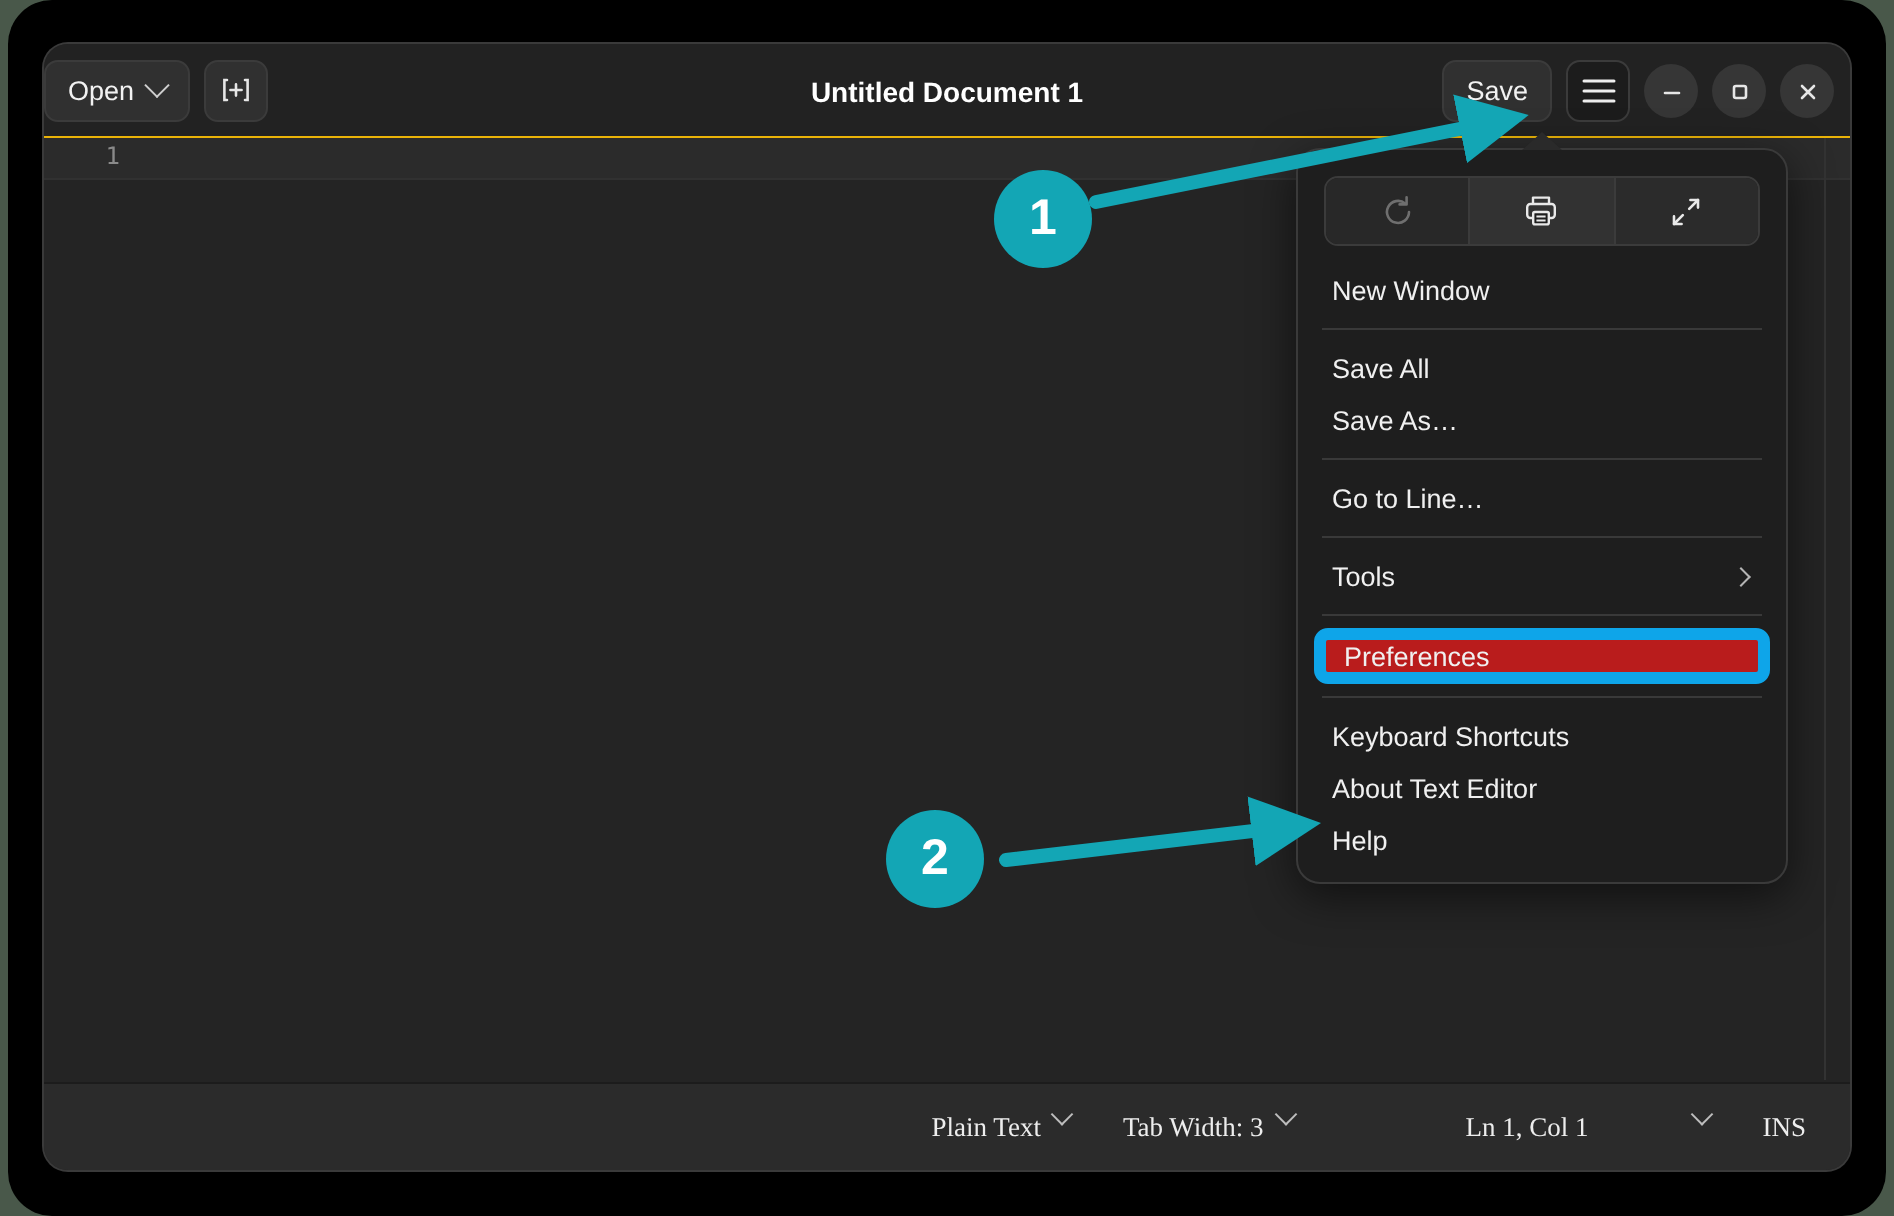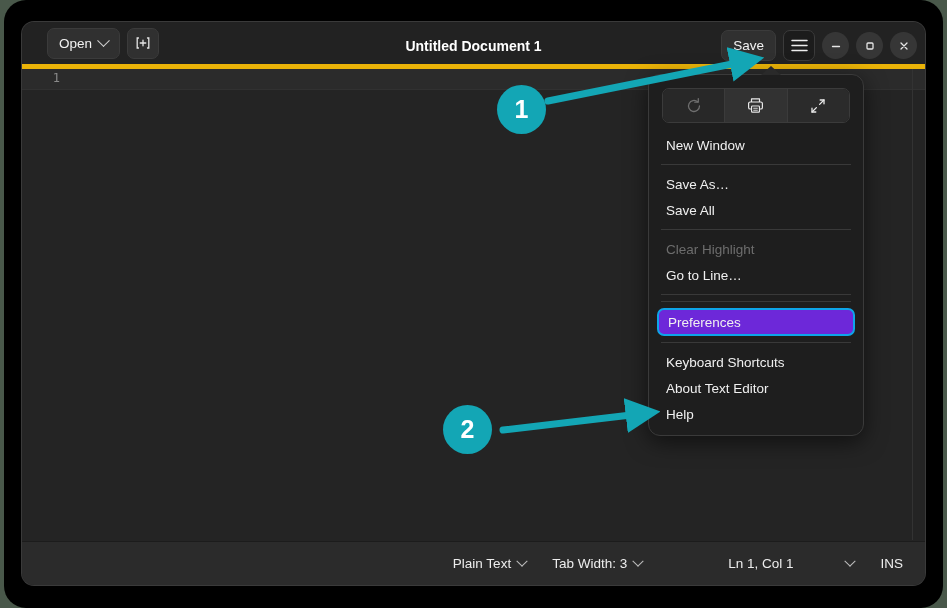--- a/index.html
+++ b/index.html
@@ -37,24 +37,24 @@
     border-radius: 12px;
     overflow: hidden;
     box-shadow: 0 0 0 1px #3a3a3a;
   }
 
   
   .headerbar {
     position: relative;
     height: 47px;
     background: #222222;
-    border-bottom: 5px solid #eab308;
-    display: flex;
-    align-items: center;
-    padding: 0 25px;
+    border-bottom: 1px solid #eab308;
+    display: flex;
+    align-items: center;
+    padding: 0 0;
   }
 
   .hb-left { display: flex; align-items: center; gap: 7px; }
   .hb-right {
     position: absolute; right: 8px; top: 0; height: 47px;
     display: flex; align-items: center; gap: 7px;
   }
 
   .btn {
     background: #303030;
@@ -134,34 +134,34 @@
     background: #2b2b2b;
     border-top: 1px solid #1c1c1c;
     display: flex;
     align-items: center;
     justify-content: flex-end;
     gap: 26px;
     padding-right: 22px;
     font-size: 13.5px;
     color: #ededed;
   }
-  .sb-item { display: flex; align-items: center; gap: 7px; }
+  .sb-item { display: flex; gap: 7px; font-family: Liberation Serif, serif; }
   .sb-chev {
     width: 8px; height: 8px;
     border-right: 1.5px solid #bdbdbd;
     border-bottom: 1.5px solid #bdbdbd;
     transform: rotate(45deg) translate(-2px,-2px);
   }
   .sb-gap { width: 34px; }
 
   
   .popup {
     position: absolute;
     left: 648px; top: 74px;
-    width: 216px;
+    width: 246px;
     background: #1e1e1e;
     border: 1px solid #3a3a3a;
     border-radius: 12px;
     padding: 6px 0 8px 0;
     z-index: 40;
     box-shadow: 0 6px 22px rgba(0,0,0,.55);
   }
   .popup-tip {
     position: absolute;
     top: -9px; left: 112px;
@@ -199,22 +199,22 @@
     justify-content: space-between;
     margin: 0 8px;
     padding: 0 9px;
     border-radius: 7px;
     font-size: 13.5px;
     color: #f0f0f0;
     white-space: nowrap;
   }
   .menu-item.disabled { color: #6d6d6d; }
   .menu-item.highlight {
-    background: #6d28d9;
-    border: 2px solid #0ea5e9;
+    background: #b91c1c;
+    border: 6px solid #0ea5e9;
     height: 28px;
   }
   .submenu-arrow {
     width: 7px; height: 7px;
     border-right: 1.6px solid #b4b4b4;
     border-top: 1.6px solid #b4b4b4;
     transform: rotate(45deg);
     margin-right: 2px;
   }
   .sep {
@@ -353,35 +353,36 @@
         </svg>
       </div>
     </div>
 
     <div class="menu-item">
       <span>New Window</span>
     </div>
     <div class="sep"></div>
 
     <div class="menu-item">
+      <span>Save All</span>
+    </div>
+    <div class="menu-item">
       <span>Save As…</span>
     </div>
-    <div class="menu-item">
-      <span>Save All</span>
-    </div>
     <div class="sep"></div>
 
-    <div class="menu-item disabled">
-      <span>Clear Highlight</span>
-    </div>
     <div class="menu-item">
       <span>Go to Line…</span>
     </div>
     <div class="sep"></div>
 
+    <div class="menu-item">
+      <span>Tools</span>
+      <span class="submenu-arrow"></span>
+    </div>
     <div class="sep"></div>
 
     <div class="menu-item highlight">
       <span>Preferences</span>
     </div>
     <div class="sep"></div>
 
     <div class="menu-item">
       <span>Keyboard Shortcuts</span>
     </div>

